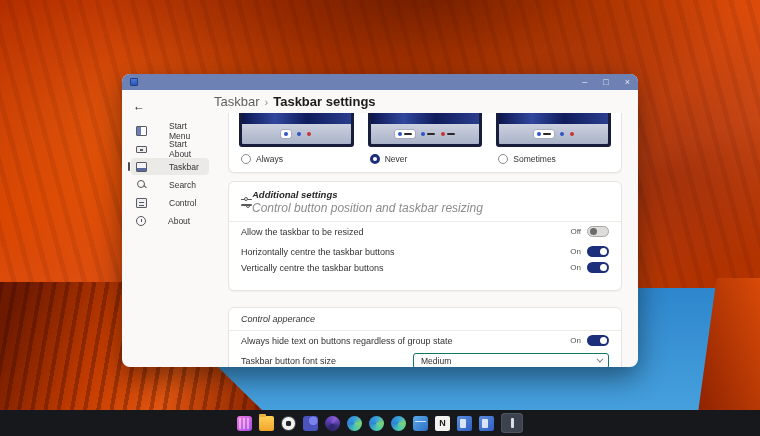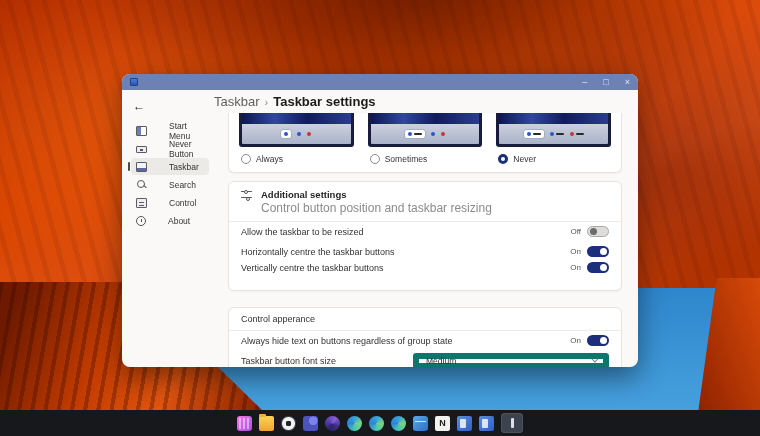--- a/index.html
+++ b/index.html
@@ -94,21 +94,21 @@
   .pv-dot { width:4px; height:4px; border-radius:50%; }
   .pv-dot.blue { background:#2f55c8; }
   .pv-dot.red { background:#c93434; }
   .pv-dash { width:8px; height:2px; border-radius:1px; background:#2a2a2a; }
 
   .radio-row { margin-top:7px; display:flex; align-items:center; gap:5px; padding-left:2px;
     font-size:8.5px; color:#333; }
   .rd { width:10px; height:10px; border-radius:50%; background:#fff; border:1.5px solid #8b8b8b; flex-shrink:0; }
   .rd.checked { border:3px solid #1d2e7b; }
 
-  .sec-head { display:flex; align-items:flex-start; gap:9px; padding:7px 12px 6px; }
+  .sec-head { display:flex; align-items:center; padding:7px 12px 6px;font-style:italic; }
   .sec-titles .t { font-size:9.5px; font-weight:600; color:#262626; }
   .sec-titles .s { font-size:12px; color:#8d8b89; margin-top:1px; }
   .sec-head.plain { padding:6px 12px; }
   .sec-head.plain .t { font-weight:500; font-size:9px; color:#333; }
   .sico { width:11px; height:11px; position:relative; flex-shrink:0; }
   .sico::before, .sico::after { content:""; position:absolute; left:0; right:0; height:1.4px;
     background:#5a5a5a; border-radius:1px; }
   .sico::before { top:2px; box-shadow:2px -2px 0 -0px #fff, 2.5px 0 0 0 #5a5a5a inset; }
   .sico::after { bottom:2px; }
   .sico .knob1 { position:absolute; left:2.5px; top:.5px; width:4px; height:4px; border:1.2px solid #5a5a5a;
@@ -122,21 +122,21 @@
   .row .lbl { font-size:9px; color:#333; }
   .row .right { margin-left:auto; display:flex; align-items:center; gap:6px; }
   .state { font-size:8px; color:#555; }
   .tg { width:22px; height:11px; border-radius:6px; position:relative; }
   .tg.off { background:#dedcda; border:1px solid #aaa8a6; }
   .tg.off .knob { position:absolute; left:2px; top:1px; width:7px; height:7px; border-radius:50%; background:#6e6c6a; }
   .tg.on { background:#1d2e7b; }
   .tg.on .knob { position:absolute; right:2px; top:2px; width:7px; height:7px; border-radius:50%; background:#fff; }
 
   .row.dd { min-height:24px; padding-bottom:5px; }
-  .select { margin-left:auto; width:196px; height:16px; border:6px solid #0f766e; border-radius:3px;
+  .select { margin-left:auto; width:196px; height:16px; border:1px solid #0f766e; border-radius:3px;
     background:#fefefe; display:flex; align-items:center; padding:0 7px; font-size:8.5px; color:#2e2e2e; }
   .chev { margin-left:auto; width:5px; height:5px; border-right:1.2px solid #777; border-bottom:1.2px solid #777;
     transform:rotate(45deg) translateY(-2px); }
 
   
   .taskbar { position:absolute; left:0; right:0; bottom:0; height:26px; background:#16181b;
     display:flex; align-items:center; justify-content:center; gap:7px; }
   .ti { width:15px; height:15px; border-radius:3px; position:relative; flex-shrink:0; }
   .ti-pink { background:linear-gradient(135deg,#f07ae0,#a94ee6); }
   .ti-pink::after { content:""; position:absolute; inset:2px;
@@ -182,21 +182,21 @@
     <div class="body">
       <aside class="sidebar">
         <div class="back">←</div>
         <nav>
           <div class="nav-item">
             <span class="nico ico-startmenu"></span>
             <span>Start Menu</span>
           </div>
           <div class="nav-item">
             <span class="nico ico-startbutton"></span>
-            <span>Never Button</span>
+            <span>Start About</span>
           </div>
           <div class="nav-item active">
             <span class="nico ico-taskbar"></span>
             <span>Taskbar</span>
           </div>
           <div class="nav-item">
             <span class="nico ico-search"></span>
             <span>Search</span>
           </div>
           <div class="nav-item">
@@ -244,52 +244,52 @@
               <div class="pcol">
                 <div class="preview">
                   <div class="pv-wall"></div>
                   <div class="pv-bar">
                     <span class="pv-item pv-pill">
                         <span class="pv-dot blue"></span>
                         <span class="pv-dash"></span>
                       </span>
                     <span class="pv-item">
                         <span class="pv-dot blue"></span>
+                        <span class="pv-dash"></span>
                       </span>
                     <span class="pv-item">
                         <span class="pv-dot red"></span>
+                        <span class="pv-dash"></span>
                       </span>
                   </div>
                 </div>
                 <div class="radio-row">
-                  <span class="rd"></span>
-                  <span>Sometimes</span>
+                  <span class="rd checked"></span>
+                  <span>Never</span>
                 </div>
               </div>
               <div class="pcol">
                 <div class="preview">
                   <div class="pv-wall"></div>
                   <div class="pv-bar">
                     <span class="pv-item pv-pill">
                         <span class="pv-dot blue"></span>
                         <span class="pv-dash"></span>
                       </span>
                     <span class="pv-item">
                         <span class="pv-dot blue"></span>
-                        <span class="pv-dash"></span>
                       </span>
                     <span class="pv-item">
                         <span class="pv-dot red"></span>
-                        <span class="pv-dash"></span>
                       </span>
                   </div>
                 </div>
                 <div class="radio-row">
-                  <span class="rd checked"></span>
-                  <span>Never</span>
+                  <span class="rd"></span>
+                  <span>Sometimes</span>
                 </div>
               </div>
             </div>
           </div>
 
           <section class="card">
             <div class="sec-head">
               <span class="sico">
                   <span class="knob1"></span>
                   <span class="knob2"></span>

